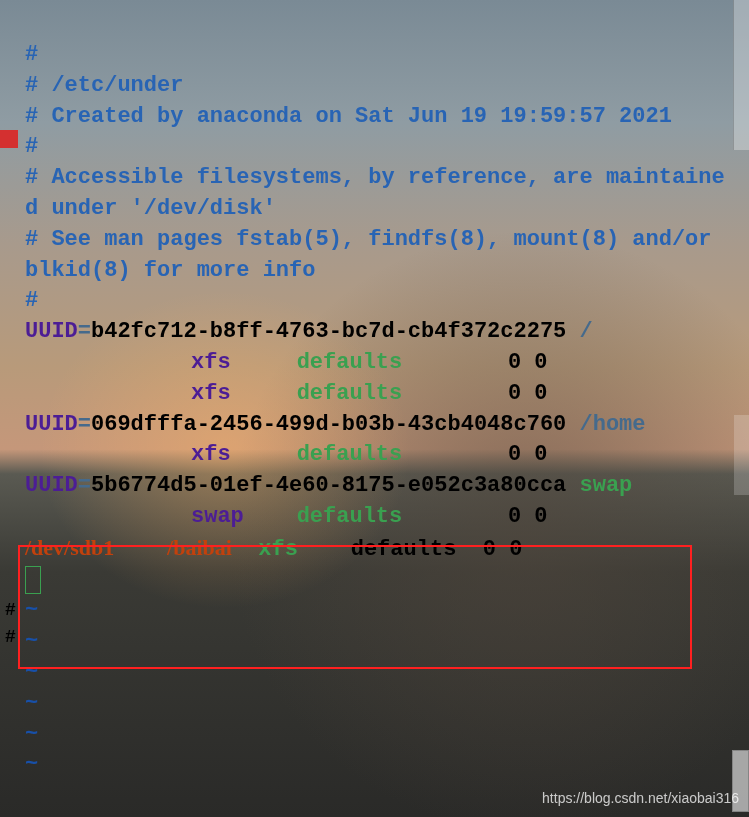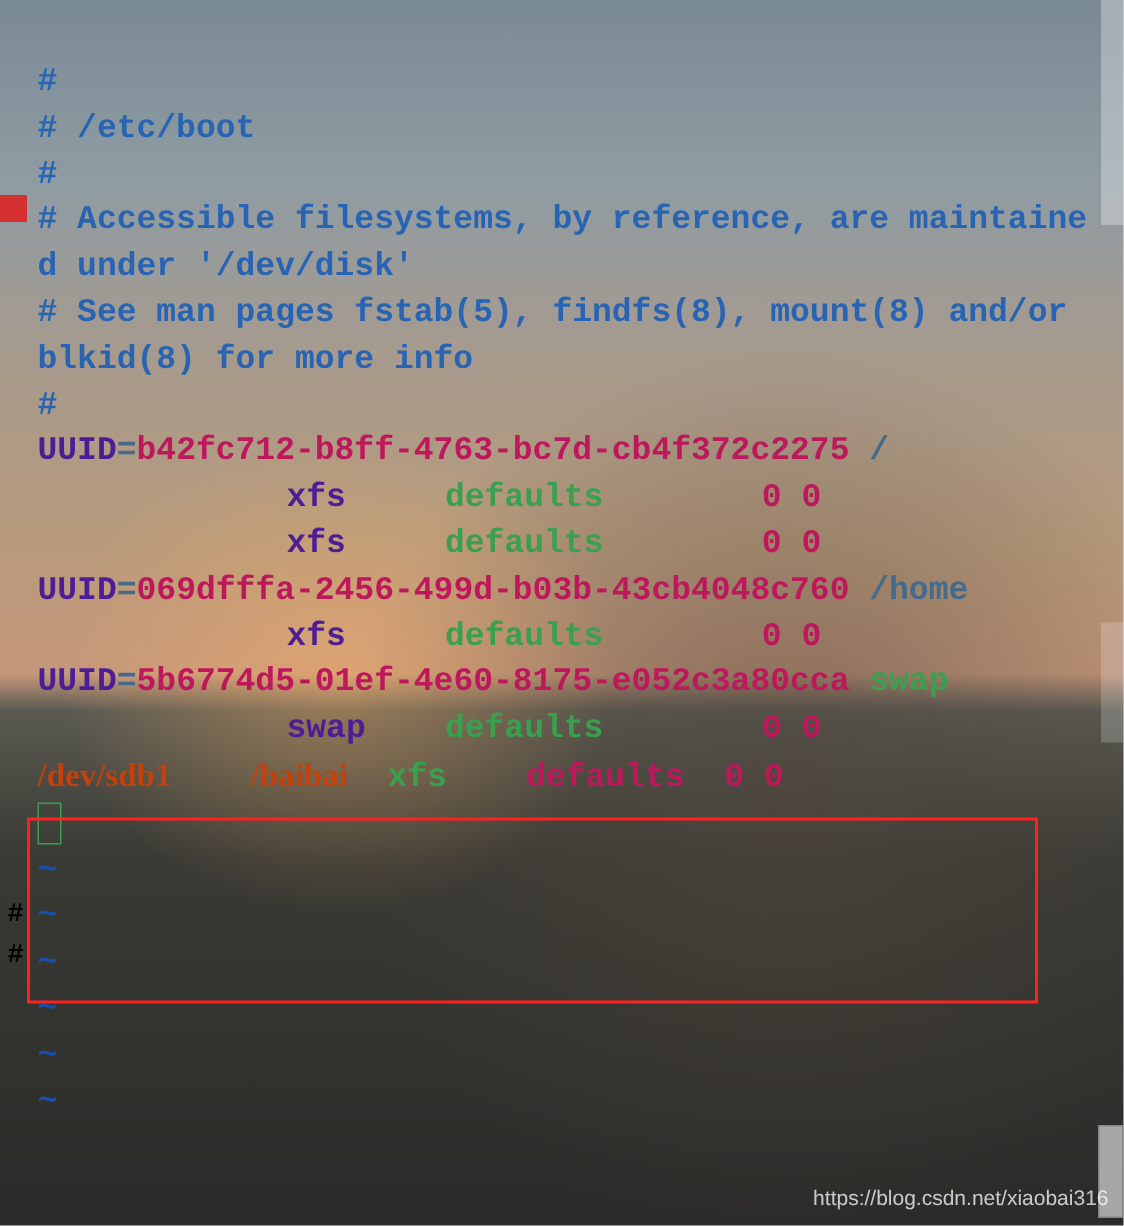--- a/index.html
+++ b/index.html
@@ -41,21 +41,21 @@
     }
     .line {
       white-space: pre-wrap;
       word-break: break-all;
     }
     .indent {
       padding-left: 166px;
       font-family: Liberation Mono, monospace;
     }
     .blue { color: #2864b4; }
-    .red { color: #be185d; }
+    .red { color: #000000; }
     .cyan { color: #4c1d95; }
     .green { color: #3aa050; }
     .white { color: #c2410c; font-family: Liberation Serif, serif; }
     .darkblue { color: #1850a8; }
     .slate { color: #456a8c; }
     
     .highlight-box {
       position: absolute;
       border: 2px solid #ff2020;
       top: 545px;
@@ -134,21 +134,22 @@
 <div class="bg-overlay"></div>
 <div class="right-edge"></div>
 <div class="right-edge-2"></div>
 <div class="right-scroll"></div>
 <div class="sidebar-bar"></div>
 <div class="sidebar-char" style="top:598px">#</div>
 <div class="sidebar-char" style="top:625px">#</div>
 
 <div class="terminal">
   <div class="line blue">#</div>
-  <div class="line blue"># /etc/boot</div>
+  <div class="line blue"># /etc/under</div>
+  <div class="line blue"># Created by anaconda on Sat Jun 19 19:59:57 2021</div>
   <div class="line blue">#</div>
   <div class="line blue"># Accessible filesystems, by reference, are maintained under '/dev/disk'</div>
   <div class="line blue"># See man pages fstab(5), findfs(8), mount(8) and/or blkid(8) for more info</div>
   <div class="line blue">#</div>
 
   <div class="line"><span class="cyan">UUID</span><span class="slate">=</span><span class="red">b42fc712-b8ff-4763-bc7d-cb4f372c2275</span><span class="slate"> /</span></div>
   <div class="line indent"><span class="cyan">xfs</span><span>     </span><span class="green">defaults</span><span>        </span><span class="red">0 0</span></div>
 
   <div class="line indent"><span class="cyan">xfs</span><span>     </span><span class="green">defaults</span><span>        </span><span class="red">0 0</span></div>
 

